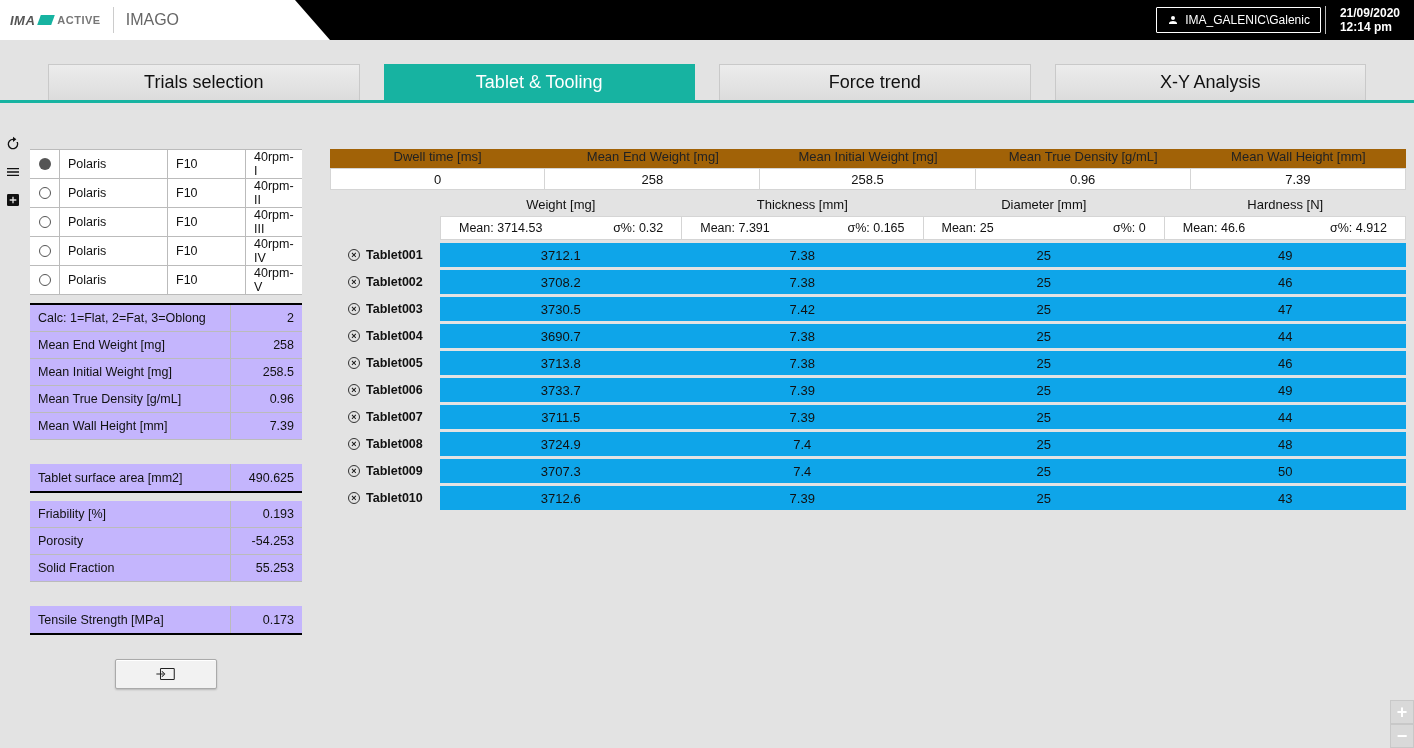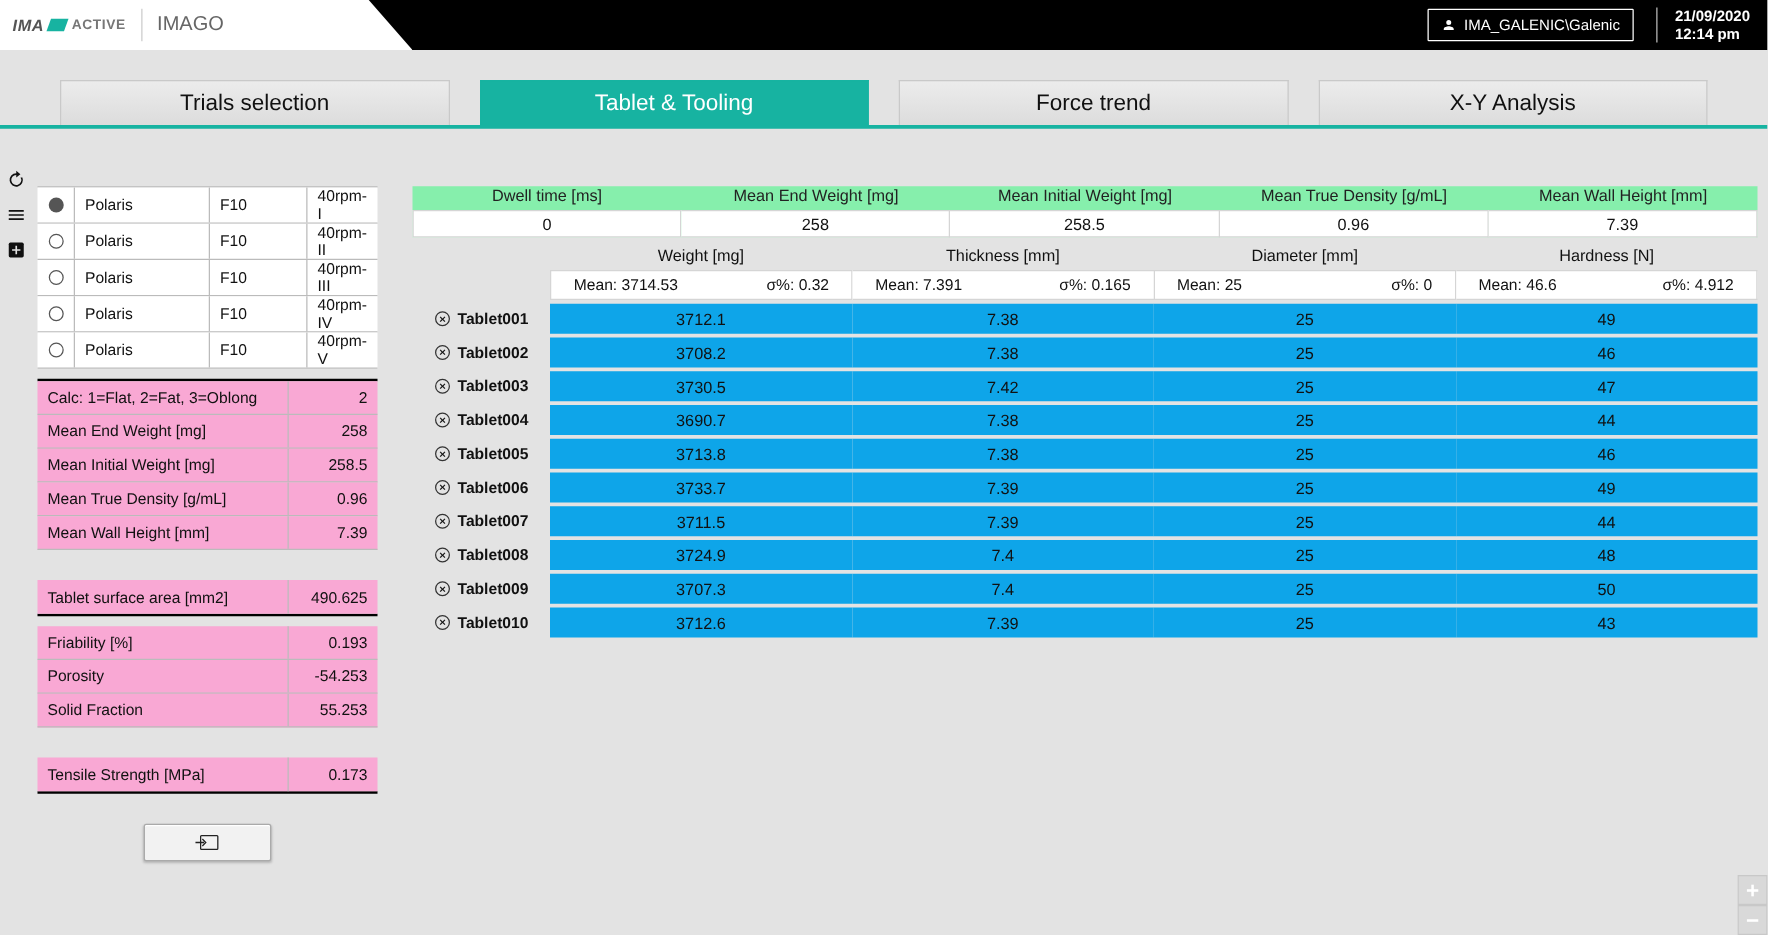--- a/index.html
+++ b/index.html
@@ -7,21 +7,21 @@
   
   .topbar { height:40px; background:#000; display:flex; align-items:center; color:#fff; position:relative; }
   .topbar .brand-wedge { width:330px; height:100%; position:relative; display:flex; align-items:center; }
   .topbar .brand-wedge::before { content:""; position:absolute; left:0; top:0; width:330px; height:40px; background:#fff; clip-path: polygon(0 0, 295px 0, 330px 100%, 0 100%); }
   .brand-inner { position:relative; z-index:2; display:flex; align-items:center; height:100%; padding-left:10px; }
   .brand-logo { font-weight:bold; font-style:italic; color:#555; font-size:13px; letter-spacing:0.5px; display:flex; align-items:center; gap:4px; }
   .brand-logo .flash { display:inline-block; width:14px; height:10px; background:#17b3a1; transform:skewX(-20deg); }
   .brand-sep { width:1px; height:26px; background:#ccc; margin:0 12px; }
   .brand-app { color:#666; font-size:16px; }
   .topbar-right { margin-left:auto; display:flex; align-items:center; color:#fff; height:100%; }
-  .user-box { border:1px solid #fff; height:26px; display:flex; align-items:center; padding:0 10px; margin-right:18px; border-radius:1px; font-size:12px; gap:6px; }
+  .user-box { border:1px solid #fff; height:26px; display:flex; align-items:center; padding:0 10px; margin-right:4px; border-radius:1px; font-size:12px; gap:6px; }
   .user-box svg { width:12px; height:12px; fill:#fff; }
   .vsep { width:1px; height:28px; background:#bbb; margin-right:14px; }
   .dt-box { font-size:12px; line-height:1.2; padding-right:14px; }
   .dt-box .dline { white-space:pre; font-weight:bold; }
   
   .tabs-wrap { background:#e3e3e3; padding:24px 48px 0 48px; border-bottom:3px solid #17b3a1; display:flex; gap:24px; }
   .tab { flex:1; height:36px; display:flex; align-items:center; justify-content:center; background:linear-gradient(#ececec,#dcdcdc); color:#111; font-size:18px; border:1px solid #c9c9c9; border-bottom:none; cursor:pointer; }
   .tab.active { background:#17b3a1; color:#fff; border-color:#17b3a1; }
   
   .content { display:flex; padding:0; }
@@ -32,31 +32,31 @@
   .trial-list { border-top:1px solid #bbb; }
   .trial-row { display:flex; align-items:center; height:29px; border-bottom:1px solid #bbb; background:#fff; }
   .trial-row .radio-cell { width:30px; display:flex; align-items:center; justify-content:center; border-right:1px solid #bbb; height:100%; }
   .radio-o { width:12px; height:12px; border-radius:50%; border:1.5px solid #555; display:inline-block; }
   .radio-f { width:12px; height:12px; border-radius:50%; background:#555; display:inline-block; }
   .trial-row .cell { padding:0 8px; height:100%; display:flex; align-items:center; font-size:12.5px; }
   .trial-row .c1 { width:108px; border-right:1px solid #bbb; }
   .trial-row .c2 { width:78px; border-right:1px solid #bbb; }
   .trial-row .c3 { flex:1; }
   .param-list { margin-top:8px; border-top:2px solid #000; border-bottom:2px solid #000; }
-  .param-row { display:flex; align-items:center; height:27px; border-bottom:1px solid #bbb; background:#f9a8d4; }
+  .param-row { display:flex; align-items:center; height:27px; border-bottom:1px solid #bbb; background:#c4b5fd; }
   .param-row:last-child { border-bottom:none;margin-top:24px; }
   .param-row .plabel { flex:1; padding:0 8px; font-size:12.5px; }
   .param-row .pval { width:72px; border-left:1px solid #bbb; height:100%; text-align:right; padding:0 8px; display:flex; align-items:center; justify-content:flex-end; font-size:12.5px; }
   .param-list2 { border-top:2px solid #000; }
   .export-btn-row { display:flex; justify-content:center; margin-top:24px; }
   .export-btn { width:102px; height:30px; border:1px solid #aaa; border-radius:2px; background:#f2f2f2; box-shadow:0 1px 0 #fff inset, 0 1px 2px rgba(0,0,0,0.2); display:flex; align-items:center; justify-content:center; cursor:pointer; }
   .export-btn svg { width:22px; height:18px; stroke:#222; fill:none; stroke-width:1.5; }
   
   .main-panel { flex:1; padding:46px 8px 0 12px; }
-  .summary-top { display:flex; background:#86efac; }
+  .summary-top { display:flex; background:#a16207; }
   .summary-col { flex:1; text-align:center; }
   .summary-col .shead { font-size:13px; color:#222; padding:0 0 4px 0; white-space:nowrap; }
   .summary-val { height:22px; background:#fff; display:flex; align-items:center; justify-content:center; border:1px solid #d5d5d5; font-size:13px; }
   .summary-top .summary-col:not(:first-child) .summary-val { border-left:none; }
   .cat-head-row { display:flex; margin-top:3px; }
   .cat-head-row .rowlabel-space { width:110px; }
   .cat-head { flex:1; text-align:center; font-size:13px; padding:4px 0; }
   .stat-row { display:flex; }
   .stat-row .rowlabel-space { width:110px; height:24px; }
   .stat-cell { flex:1; display:flex; height:24px; background:#fff; border:1px solid #d5d5d5; }

